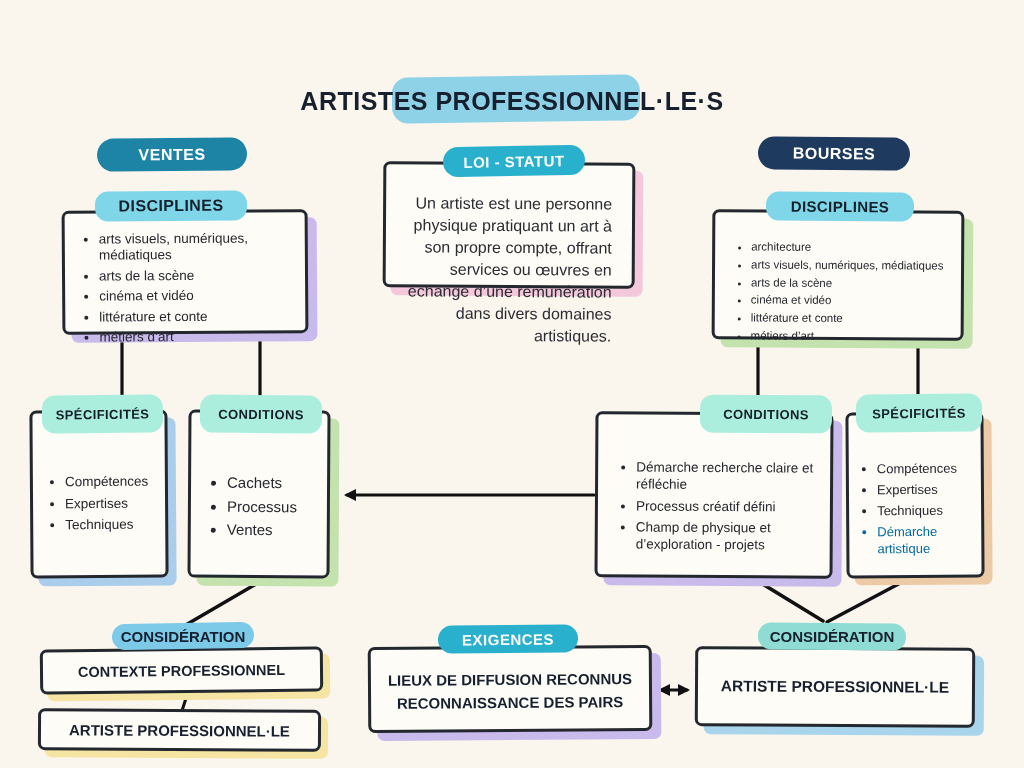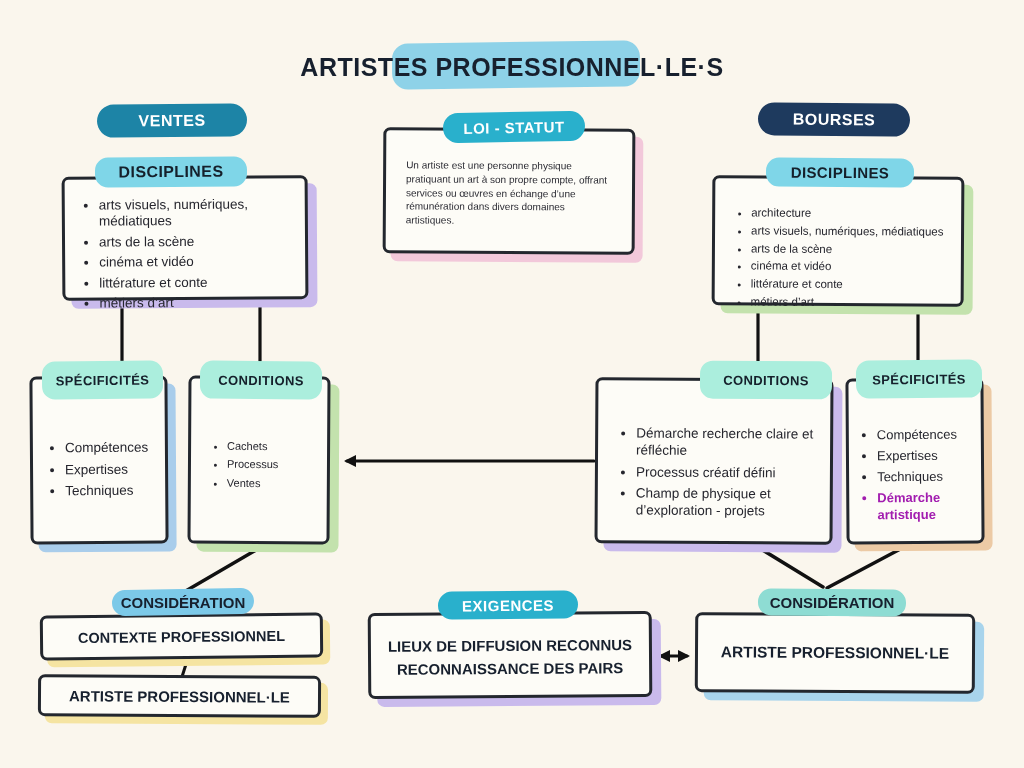--- a/index.html
+++ b/index.html
@@ -4,21 +4,21 @@
 <style>
   * { box-sizing: border-box; margin: 0; padding: 0; }
   html,body { width:1024px; height:768px; }
   body {
     font-family: "Liberation Sans", sans-serif;
     background: #faf6ed;
     position: relative;
     overflow: hidden;
     color: #1c2430;
   }
-  .stage { position:absolute; inset:0; width:1024px; height:696px; }
+  .stage { position:absolute; inset:0; width:1024px; height:696px;margin-top:34px; }
 
   
   svg.connectors { position:absolute; inset:0; z-index:1; pointer-events:none; }
 
   
   .node {
     position:absolute; z-index:2;
     background:#fdfcf7;
     border:3px solid #23272e;
     border-radius:7px;
@@ -114,30 +114,30 @@
   <div class="node sh-blue r-l1" style="left:30px; top:376px; width:138px; height:168px; padding:60px 4px 4px 32px;">
     <ul class="blist" style="font-size:13.5px; line-height:1.3;">
         <li>Compétences</li>
         <li>Expertises</li>
         <li>Techniques</li>
       </ul>
   </div>
 
   <div class="hl hl-mint" style="left:200px; top:361px; width:122px; height:38px; font-size:13px; transform:rotate(0.5deg);">CONDITIONS</div>
   <div class="node sh-green r-l2" style="left:188px; top:376px; width:142px; height:168px; padding:60px 4px 4px 36px;">
-    <ul class="blist" style="font-size:11px; line-height:1.3;">
+    <ul class="blist" style="font-size:15px; line-height:1.3;">
         <li>Cachets</li>
         <li>Processus</li>
         <li>Ventes</li>
       </ul>
   </div>
 
   <div class="pill pill-turq" style="left:443px; top:112px; width:142px; height:30px; font-size:15px; transform:rotate(-1deg);">LOI - STATUT</div>
   <div class="node sh-pink r-l2" style="left:383px; top:128px; width:252px; height:126px; padding:28px 20px 6px 20px;">
-    <div style="font-size:10px; line-height:1.38; text-align:left; color:#2b2b33;">Un artiste est une personne physique pratiquant un art à son propre compte, offrant services ou œuvres en échange d’une rémunération dans divers domaines artistiques.</div>
+    <div style="font-size:16px; line-height:1.38; text-align:right; color:#2b2b33;">Un artiste est une personne physique pratiquant un art à son propre compte, offrant services ou œuvres en échange d’une rémunération dans divers domaines artistiques.</div>
   </div>
 
   <div class="pill pill-navy" style="left:758px; top:103px; width:152px; height:33px; font-size:16px; transform:rotate(0.6deg);">BOURSES</div>
 
   <div class="hl hl-cyan" style="left:766px; top:158px; width:148px; height:29px; font-size:15px; transform:rotate(0.4deg);">DISCIPLINES</div>
   <div class="node sh-green r-l2" style="left:712px; top:176px; width:252px; height:130px; padding:28px 6px 4px 36px;">
     <ul class="blist" style="font-size:11.5px; line-height:1.2;">
         <li>architecture</li>
         <li>arts visuels, numériques, médiatiques</li>
         <li>arts de la scène</li>
@@ -155,21 +155,21 @@
         <li>Champ de physique et d’exploration - projets</li>
       </ul>
   </div>
 
   <div class="hl hl-mint" style="left:856px; top:360px; width:126px; height:38px; font-size:13px; transform:rotate(-0.5deg);">SPÉCIFICITÉS</div>
   <div class="node sh-orange r-l1" style="left:846px; top:378px; width:138px; height:166px; padding:46px 2px 4px 28px;">
     <ul class="blist" style="font-size:13px; line-height:1.3;">
         <li>Compétences</li>
         <li>Expertises</li>
         <li>Techniques</li>
-        <li style="font-weight: 700; color: #a21caf;">Démarche artistique</li>
+        <li style="font-weight: 400; color: #0369a1;">Démarche artistique</li>
       </ul>
   </div>
 
   <div class="hl hl-blue" style="left:112px; top:589px; width:142px; height:26px; transform:rotate(-1deg);"></div>
   <div class="consid-label" style="left:102px; top:594px; width:162px;">CONSIDÉRATION</div>
   <div class="node sh-yellow r-l3" style="left:40px; top:614px; width:283px; height:45px; display:flex; align-items:center; justify-content:center;">
     <div class="centered-bold" style="font-size:14.5px;">CONTEXTE PROFESSIONNEL</div>
   </div>
   <div class="node sh-yellow r-l2" style="left:38px; top:675px; width:283px; height:42px; display:flex; align-items:center; justify-content:center;">
     <div class="centered-bold" style="font-size:15px;">ARTISTE PROFESSIONNEL·LE</div>

